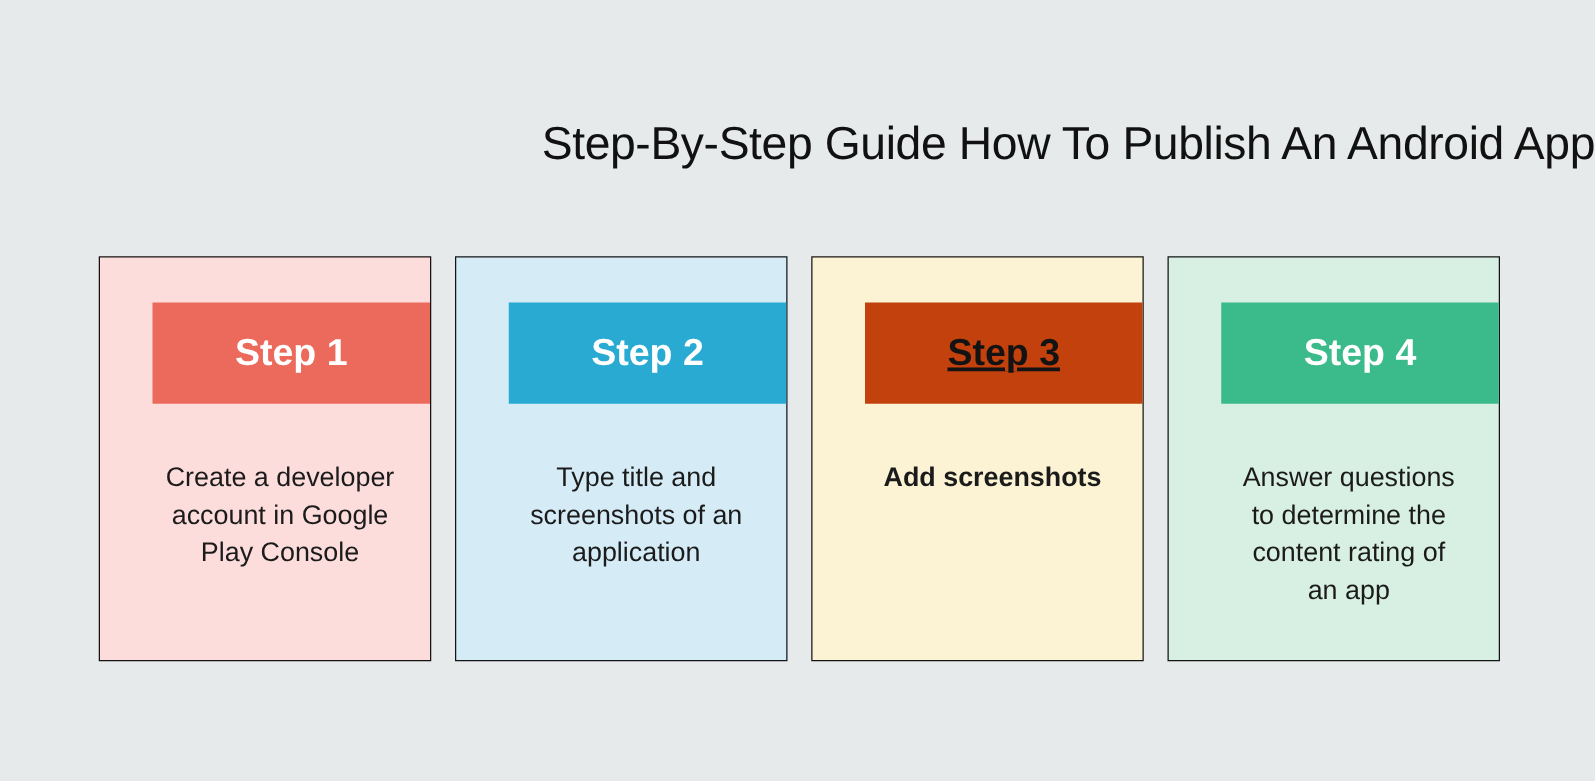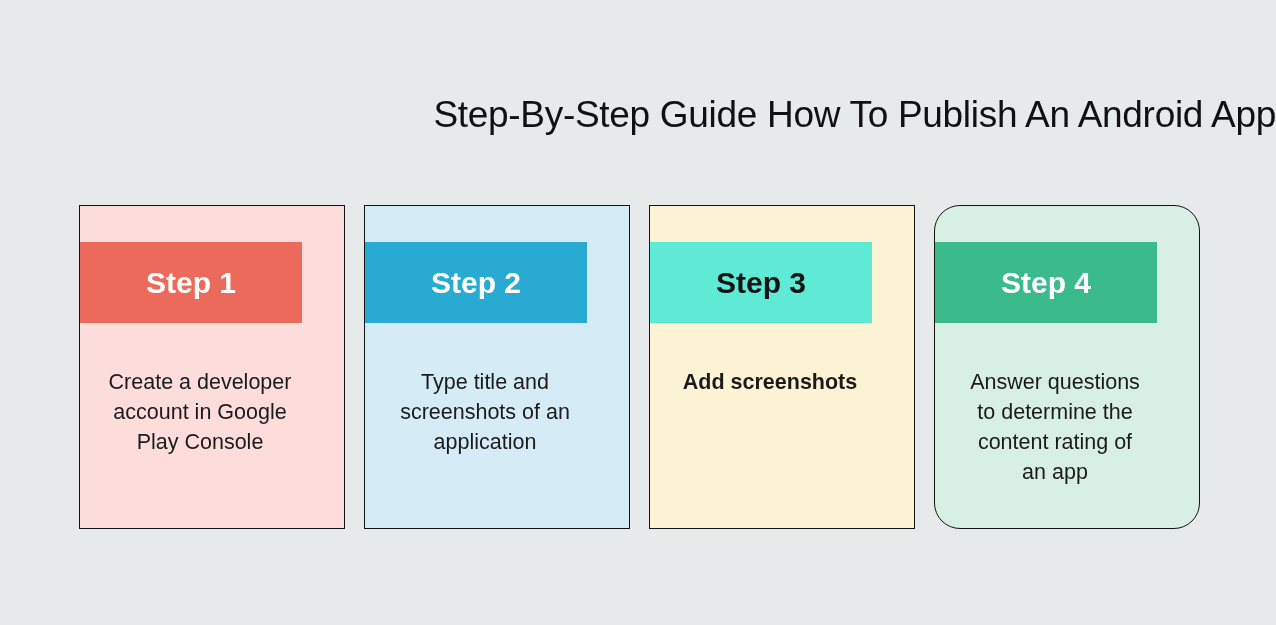--- a/index.html
+++ b/index.html
@@ -26,21 +26,21 @@
     top: 205px;
     display: flex;
     gap: 19px;
   }
   .step-card {
     width: 266px;
     height: 324px;
     border: 1px solid;
     display: flex;
     flex-direction: column;
-    align-items: flex-start;
+    align-items: flex-end;
   }
   .step-header {
     width: 222px;
     height: 81px;
     margin-top: 36px;
     display: flex;
     align-items: center;
     justify-content: center;
     font-size: 30px;
     font-weight: 700;
@@ -69,25 +69,25 @@
   </div>
 
   <div class="step-card" style="background-color: rgb(213, 236, 247); border-color: rgb(20, 20, 20);">
     <div class="step-header" style="background-color: rgb(41, 170, 211); color: rgb(255, 255, 255);">Step 2</div>
     <div class="step-description" style="color: rgb(27, 27, 27);">Type title and
 screenshots of an
 application</div>
   </div>
 
   <div class="step-card" style="background-color: rgb(252, 243, 213); border-color: rgb(20, 20, 20);">
-    <div class="step-header" style="background-color: #5eead4; color: rgb(19, 19, 19);">Step 3</div>
+    <div class="step-header" style="background-color: #c2410c; color: rgb(19, 19, 19); text-decoration: underline;">Step 3</div>
     <div class="step-description" style="color: rgb(27, 27, 27); font-weight: bold;">Add screenshots</div>
   </div>
 
-  <div class="step-card" style="background-color: rgb(216, 239, 227); border-color: rgb(20, 20, 20); border-radius: 26px;">
+  <div class="step-card" style="background-color: rgb(216, 239, 227); border-color: rgb(20, 20, 20);">
     <div class="step-header" style="background-color: rgb(59, 186, 139); color: rgb(255, 255, 255);">Step 4</div>
     <div class="step-description" style="color: rgb(27, 27, 27);">Answer questions
 to determine the
 content rating of
 an app</div>
   </div>
 
 </div>
 
 </body></html>

